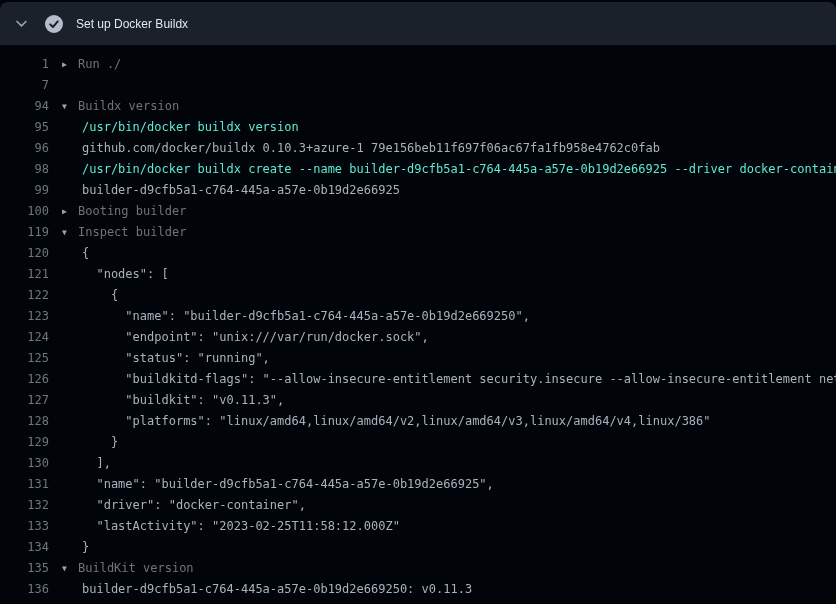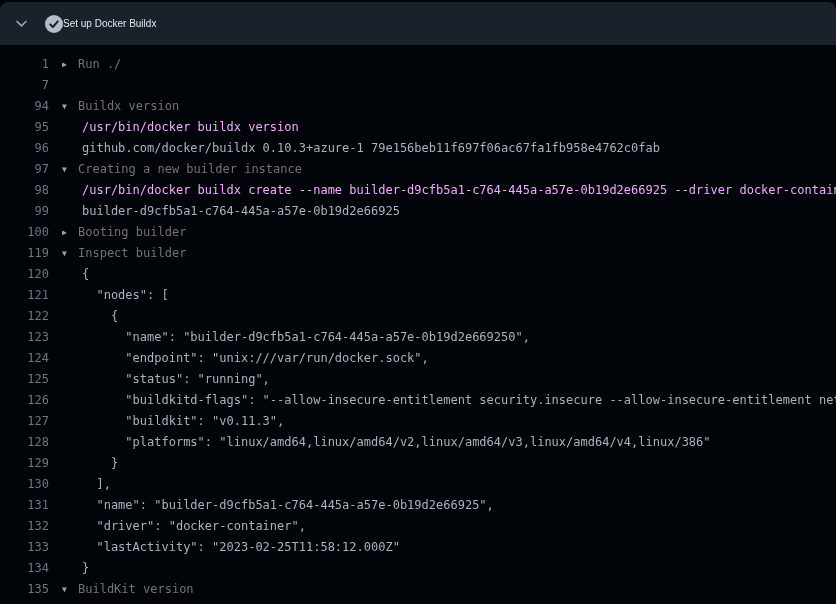--- a/index.html
+++ b/index.html
@@ -19,22 +19,23 @@
   }
   .chev{
     width:14px;height:14px;margin-left:14px;flex:0 0 auto;
     display:flex;align-items:center;justify-content:center;
   }
   .status-circle{
     margin-left:17px;flex:0 0 auto;width:18px;height:18px;
     display:flex;align-items:center;justify-content:center;
   }
   .step-title{
+    margin-left:13px;
     font-family:"Liberation Sans","DejaVu Sans",sans-serif;
-    font-size:10px;color:#e2e8ee;
+    font-size:12px;color:#e2e8ee;
     white-space:nowrap;
   }
   
   .log{
     position:absolute;left:0;top:45px;width:836px;height:559px;
     padding-top:9px;
     font-size:12px;line-height:21px;
     overflow:hidden;
   }
   .row{
@@ -48,21 +49,21 @@
   .txt{
     padding-left:13px;white-space:pre;color:#acb6c0;
   }
   .marker{
     display:inline-block;width:16px;
     font-size:8px;color:#9aa4af;
     vertical-align:middle;
   }
   .group-label{color:#737373;}
   .indent{display:inline-block;width:20px;}
-  .cmd{color:#f0abfc;}
+  .cmd{color:#5eead4;}
   .out{color:#a9b3bd;}
 </style>
 </head>
 <body>
 
 <div class="step-header">
   <span class="chev">
     <svg width="13" height="13" viewBox="0 0 16 16">
       <path d="M2.5 5.5 L8 11 L13.5 5.5" fill="none" stroke="#9aa4af" stroke-width="2" stroke-linecap="round" stroke-linejoin="round"></path>
     </svg>
@@ -94,24 +95,20 @@
   <div class="row">
     <a class="num" href="#">95</a>
     <span class="txt"><span class="indent"></span><span class="cmd">/usr/bin/docker buildx version</span></span>
   </div>
 
   <div class="row">
     <a class="num" href="#">96</a>
     <span class="txt"><span class="indent"></span><span class="out">github.com/docker/buildx 0.10.3+azure-1 79e156beb11f697f06ac67fa1fb958e4762c0fab</span></span>
   </div>
 
-  <div class="row">
-    <a class="num" href="#">97</a>
-    <span class="txt"><span class="marker">▼</span><span class="group-label">Creating a new builder instance</span></span>
-  </div>
 
   <div class="row">
     <a class="num" href="#">98</a>
     <span class="txt"><span class="indent"></span><span class="cmd">/usr/bin/docker buildx create --name builder-d9cfb5a1-c764-445a-a57e-0b19d2e66925 --driver docker-container --buildkitd-flags --allow-insecure-entitlement security.insecure</span></span>
   </div>
 
   <div class="row">
     <a class="num" href="#">99</a>
     <span class="txt"><span class="indent"></span><span class="out">builder-d9cfb5a1-c764-445a-a57e-0b19d2e66925</span></span>
   </div>

